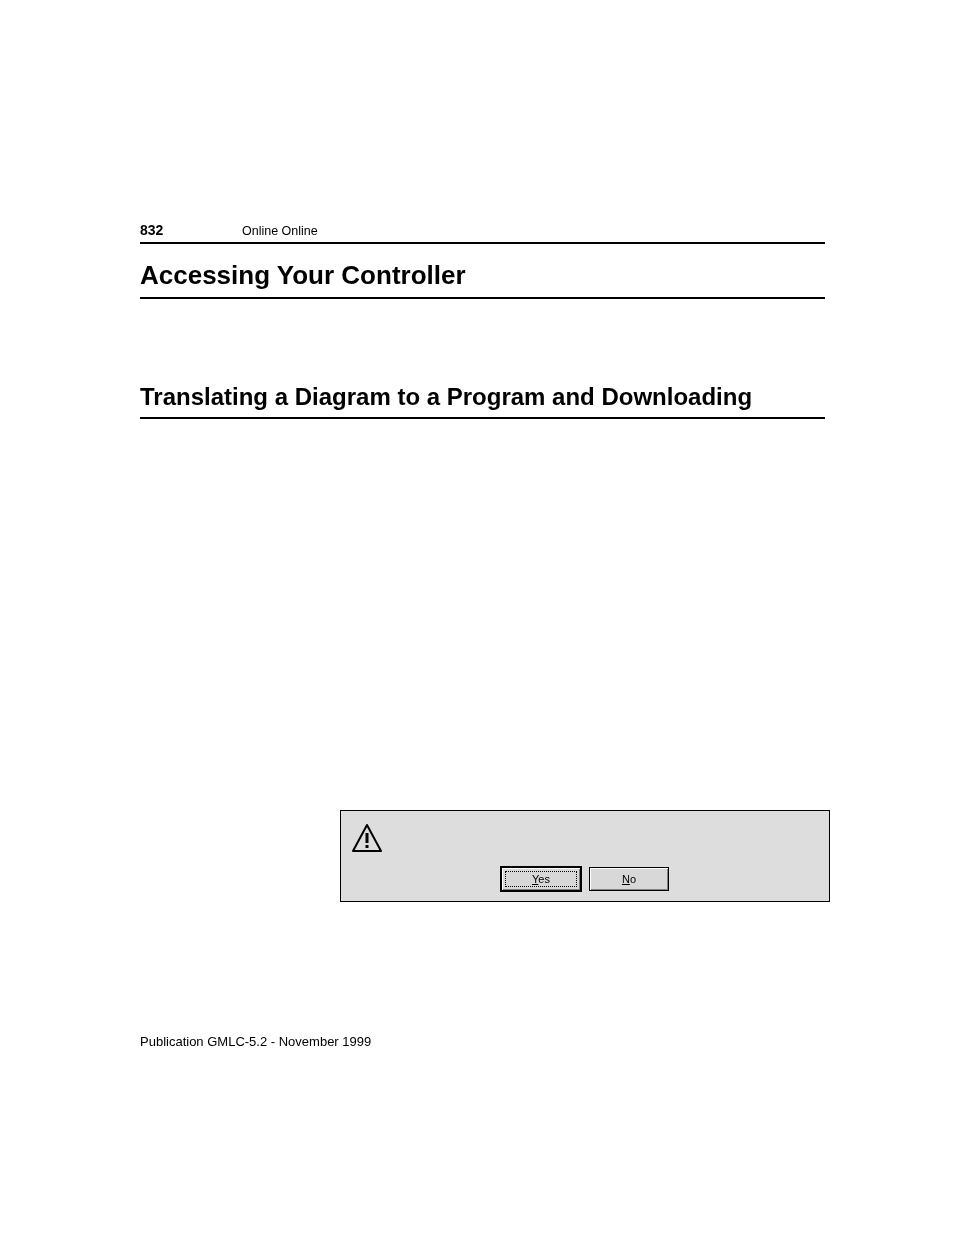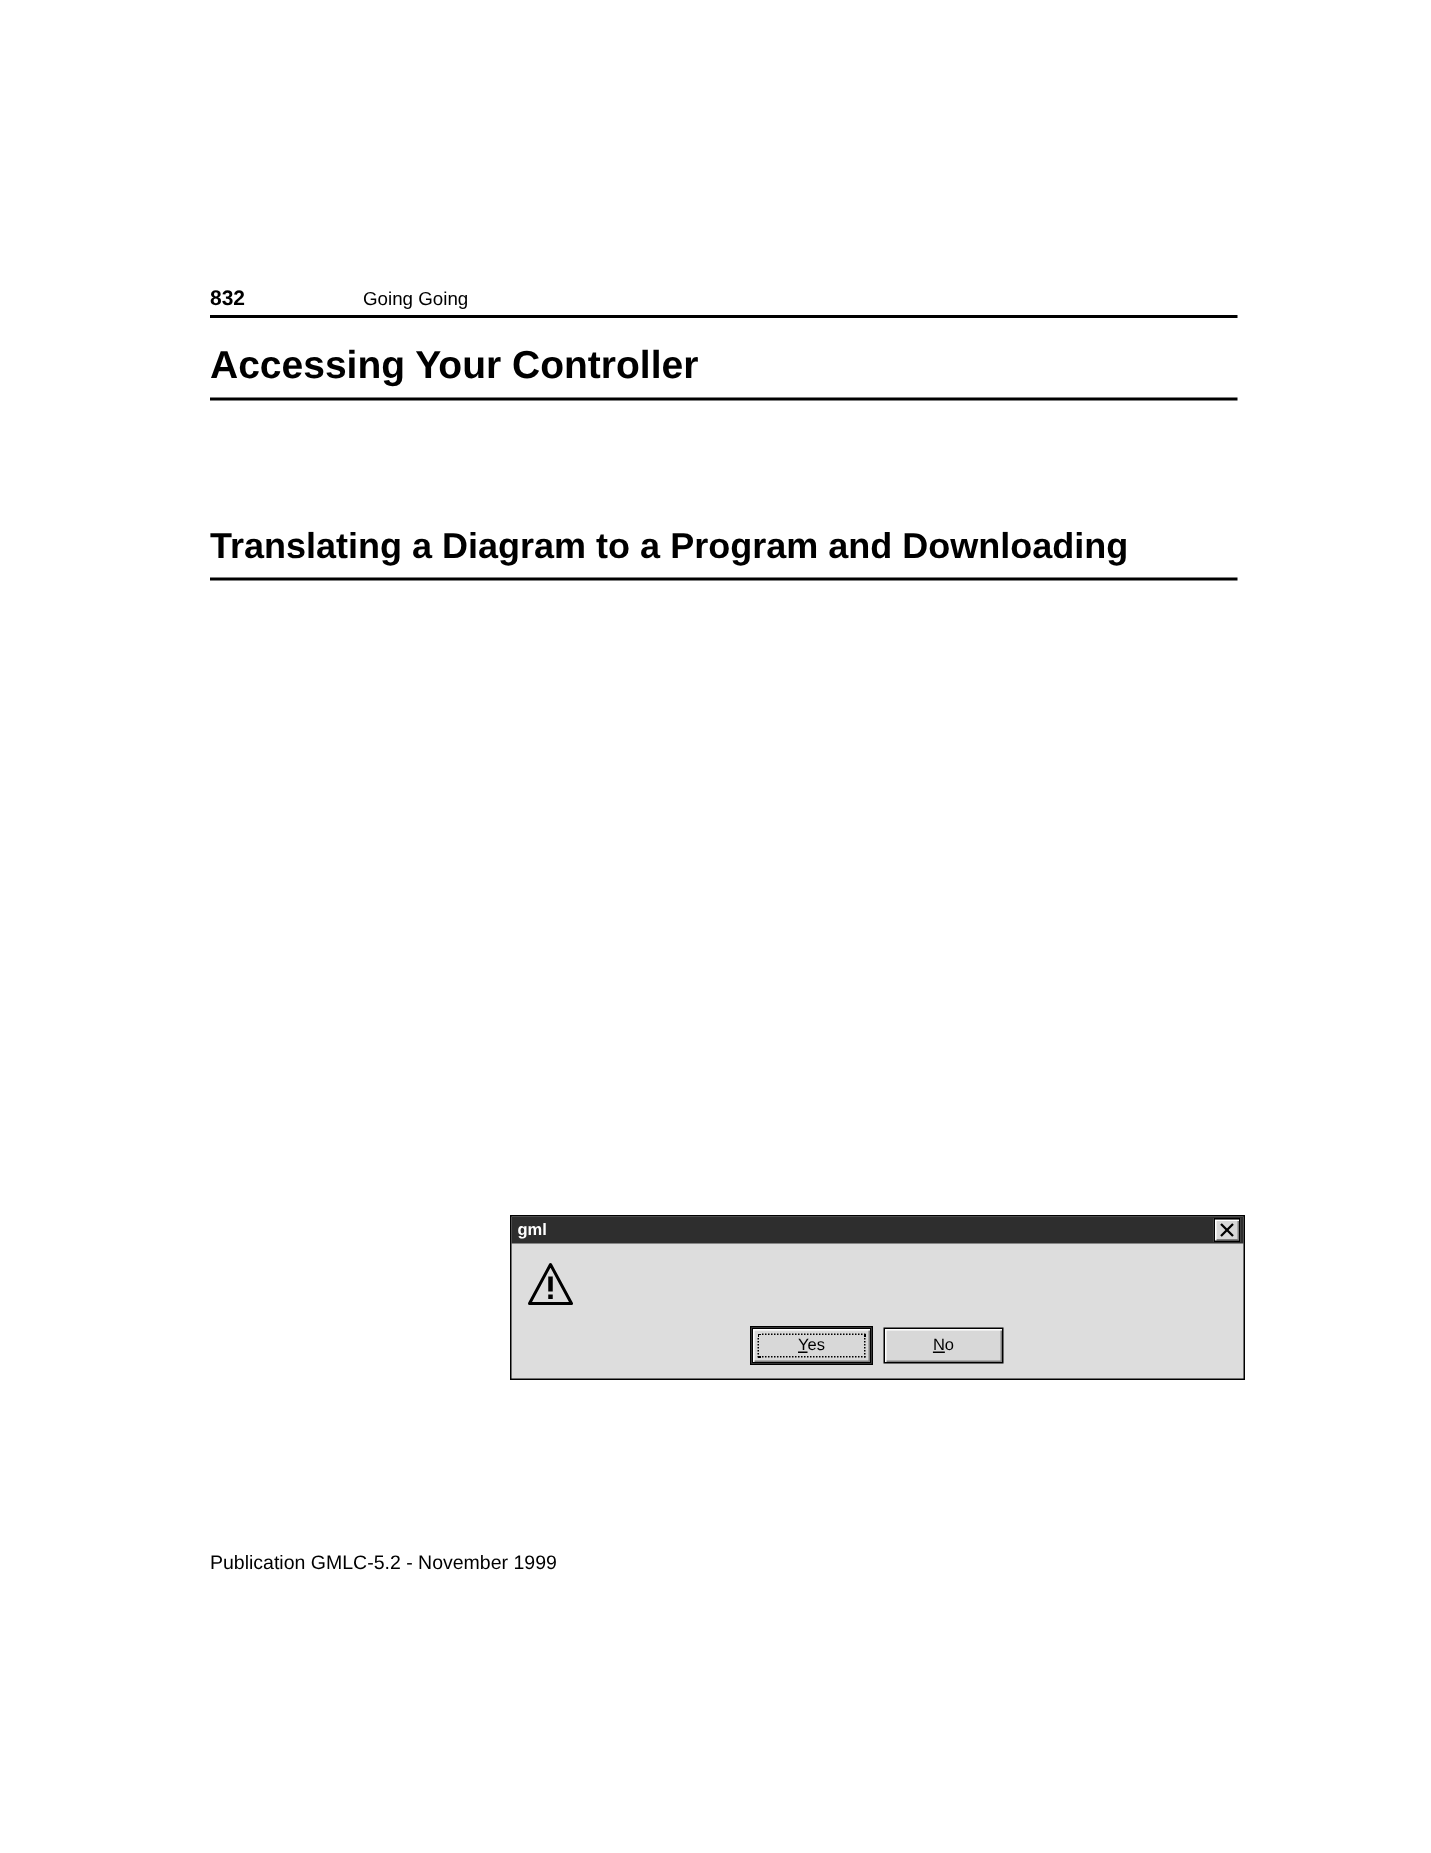--- a/index.html
+++ b/index.html
@@ -21,20 +21,21 @@
   .running-head {
     display: flex;
     align-items: baseline;
     border-bottom: 2px solid #000;
     padding-bottom: 4px;
   }
   .page-num {
     font-weight: 700;
     font-size: 14px;
     width: 102px;
+    margin-top: 32px;
   }
   .running-title {
     font-size: 12.5px;
   }
   .h1 {
     font-family: "Arial Narrow", Arial, Helvetica, sans-serif;
     font-stretch: condensed;
     font-weight: 700;
     font-size: 26px;
     margin-top: 16px;
@@ -141,39 +142,30 @@
     top: 1034px;
     font-size: 13px;
   }
 </style>
 </head>
 <body>
 
 <div class="page">
   <div class="running-head">
     <div class="page-num">832</div>
-    <div class="running-title">Going Going</div>
+    <div class="running-title">Online Online</div>
   </div>
 
   <div class="h1">Accessing Your Controller</div>
 
   <div class="h2">Translating a Diagram to a Program and Downloading</div>
 </div>
 
 <div class="dialog-wrap">
   <div class="dialog">
-    <div class="titlebar">
-      <span class="titlebar-title">gml</span>
-      <span class="close-btn">
-        <svg width="10" height="10" viewBox="0 0 10 10">
-          <line x1="1" y1="1" x2="9" y2="9" stroke="#000" stroke-width="1.5"></line>
-          <line x1="9" y1="1" x2="1" y2="9" stroke="#000" stroke-width="1.5"></line>
-        </svg>
-      </span>
-    </div>
     <div class="dlg-body">
       <span class="warn-icon">
         <svg viewBox="0 0 32 32" width="32" height="32">
           <polygon points="16,2 30,28 2,28" fill="#dddddd" stroke="#000" stroke-width="2" stroke-linejoin="round"></polygon>
           <rect x="14.5" y="10" width="3" height="10" fill="#000"></rect>
           <rect x="14.5" y="22" width="3" height="3" fill="#000"></rect>
         </svg>
       </span>
     </div>
     <div class="dlg-buttons">

